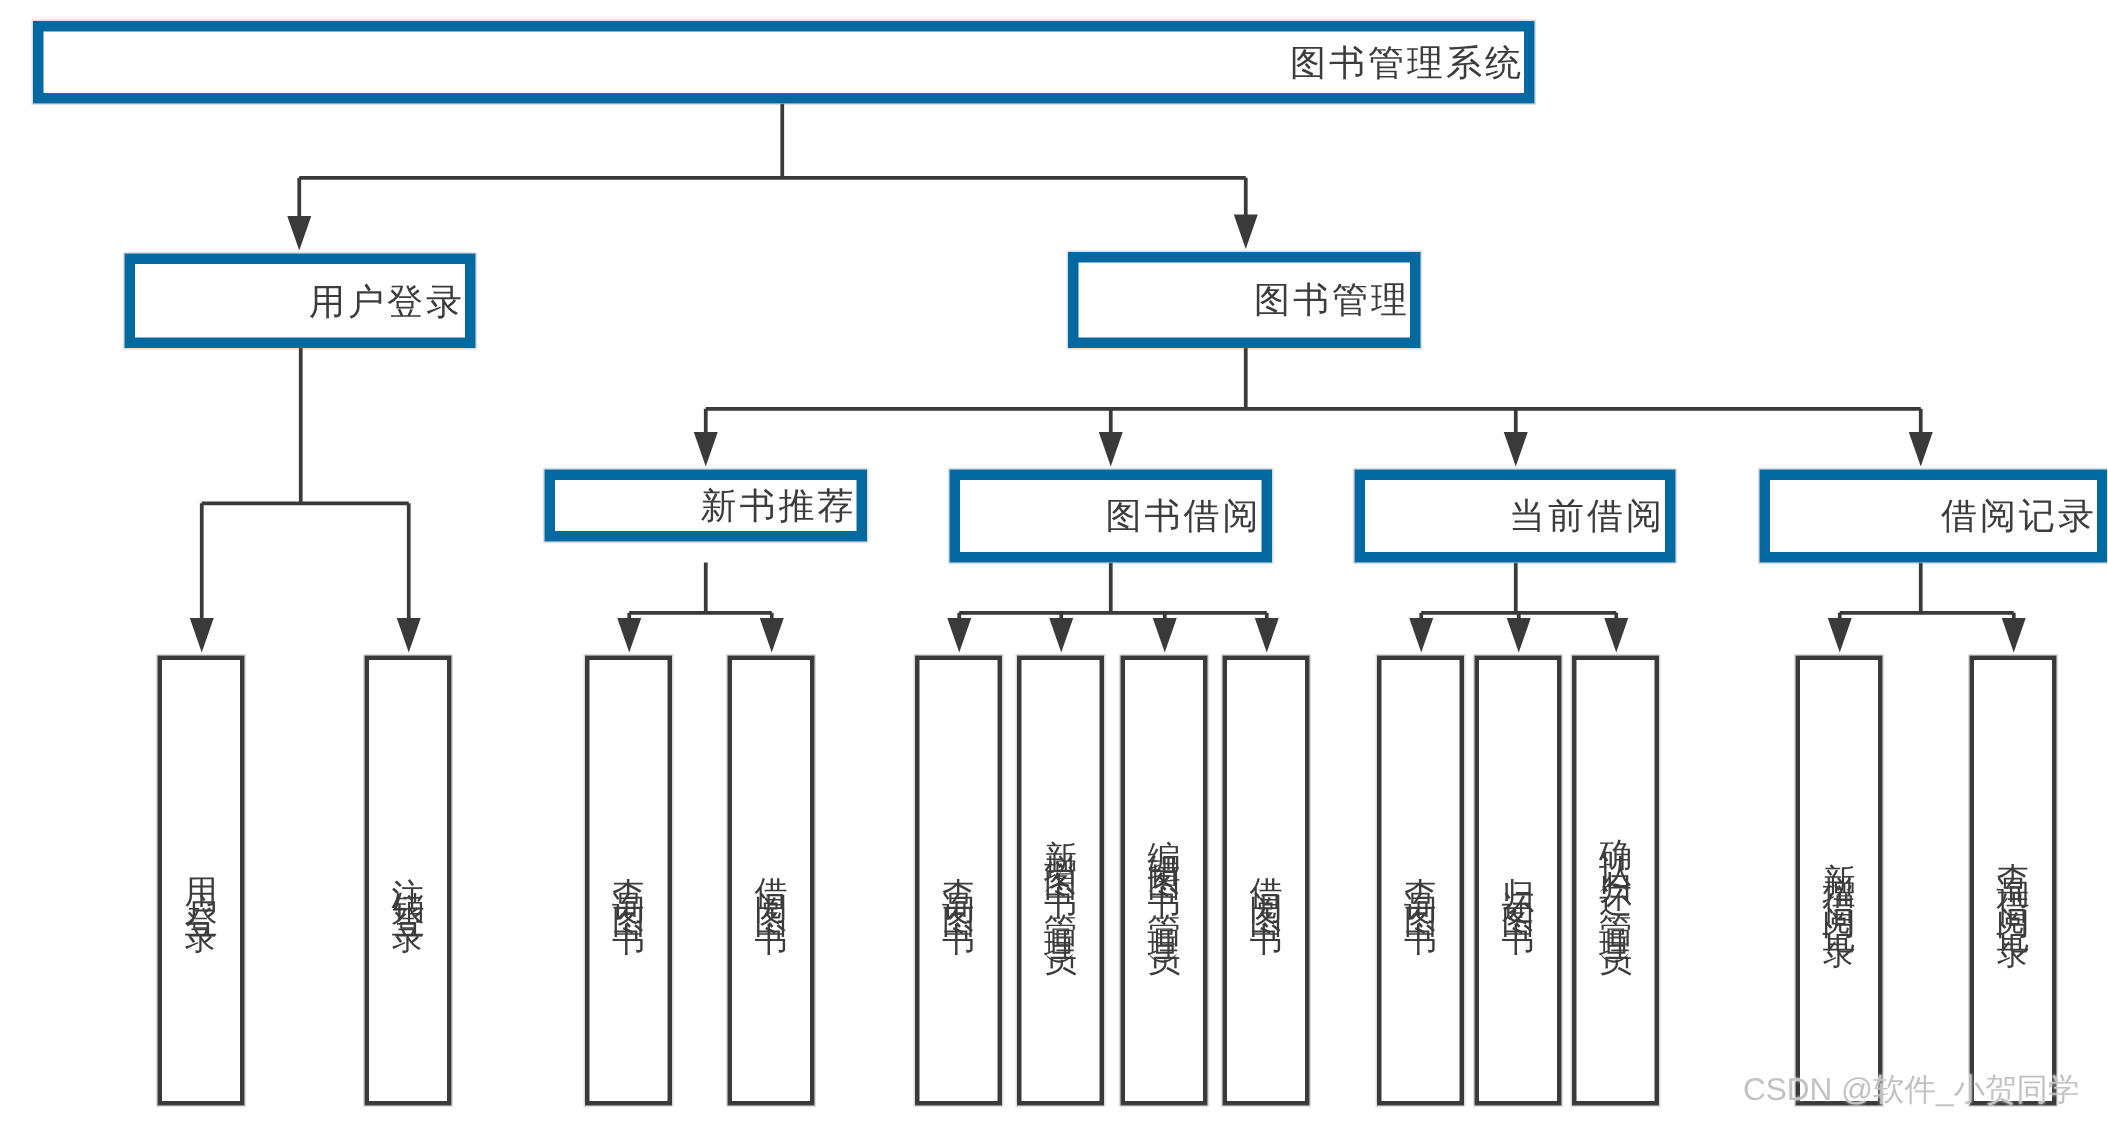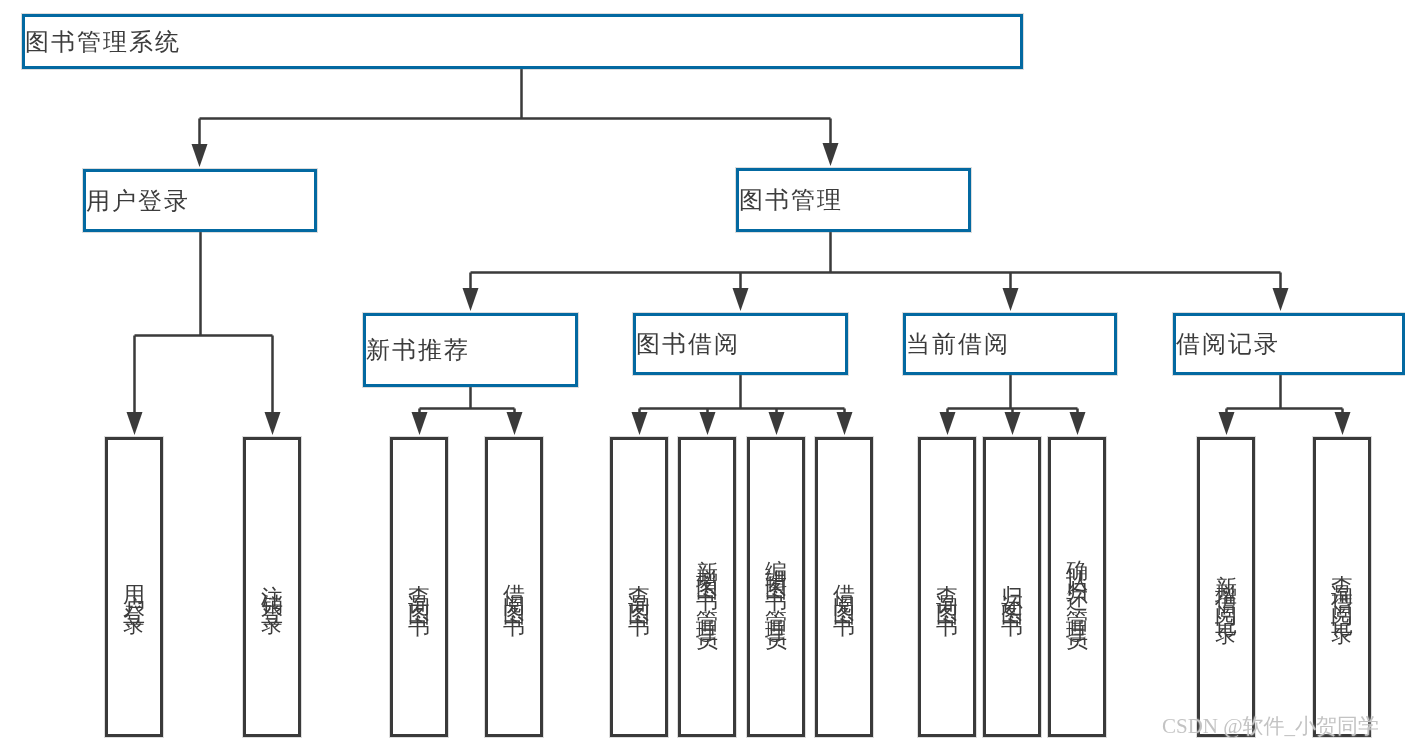--- a/index.html
+++ b/index.html
@@ -19,24 +19,24 @@
     position: absolute;
     left: 0;
     top: 0;
     z-index: 1;
     pointer-events: none;
   }
   .node {
     position: absolute;
     box-sizing: border-box;
     background: #ffffff;
-    border: 3px solid #0369a1;
+    border: 7px solid #0369a1;
     display: flex;
     align-items: center;
-    justify-content: flex-start;
+    justify-content: flex-end;
     font-size: 24px;
     letter-spacing: 2px;
     color: #3c3c3c;
     z-index: 2;
     box-shadow: 0 0 0 1px rgba(120,120,120,.25);
   }
   .leaf {
     position: absolute;
     box-sizing: border-box;
     background: #ffffff;
@@ -62,21 +62,20 @@
   .watermark {
     position: absolute;
     left: 1162px;
     top: 712px;
     z-index: 3;
     font-size: 21px;
     color: #c3c3c3;
     text-shadow: 0 0 2px #ffffff;
     white-space: nowrap;
     pointer-events: none;
-    font-family: Liberation Serif, serif;
   }
 </style>
 </head>
 <body>
 
 <div id="canvas">
 
   <svg id="wires" width="1405" height="747" viewBox="0 0 1405 747">
     <g stroke="#3a3a3a" stroke-width="2.5" fill="none">
 
@@ -121,25 +120,25 @@
     </g>
   </svg>
 
   <div class="node" style="left:22px; top:14px; width:1001px; height:55px;">
     <span>图书管理系统</span>
   </div>
 
   <div class="node" style="left:83px; top:169px; width:234px; height:63px;">
     <span>用户登录</span>
   </div>
-  <div class="node" style="left:712px; top:168px; width:235px; height:64px;margin-left:24px;">
+  <div class="node" style="left:712px; top:168px; width:235px; height:64px;">
     <span>图书管理</span>
   </div>
 
-  <div class="node" style="left:363px; top:313px; width:215px; height:74px;">
+  <div class="node" style="left:363px; top:313px; width:215px; height:48px;">
     <span>新书推荐</span>
   </div>
   <div class="node" style="left:903px; top:313px; width:214px; height:62px;">
     <span>当前借阅</span>
   </div>
   <div class="node" style="left:633px; top:313px; width:215px; height:62px;">
     <span>图书借阅</span>
   </div>
   <div class="node" style="left:1173px; top:313px; width:232px; height:62px;">
     <span>借阅记录</span>

